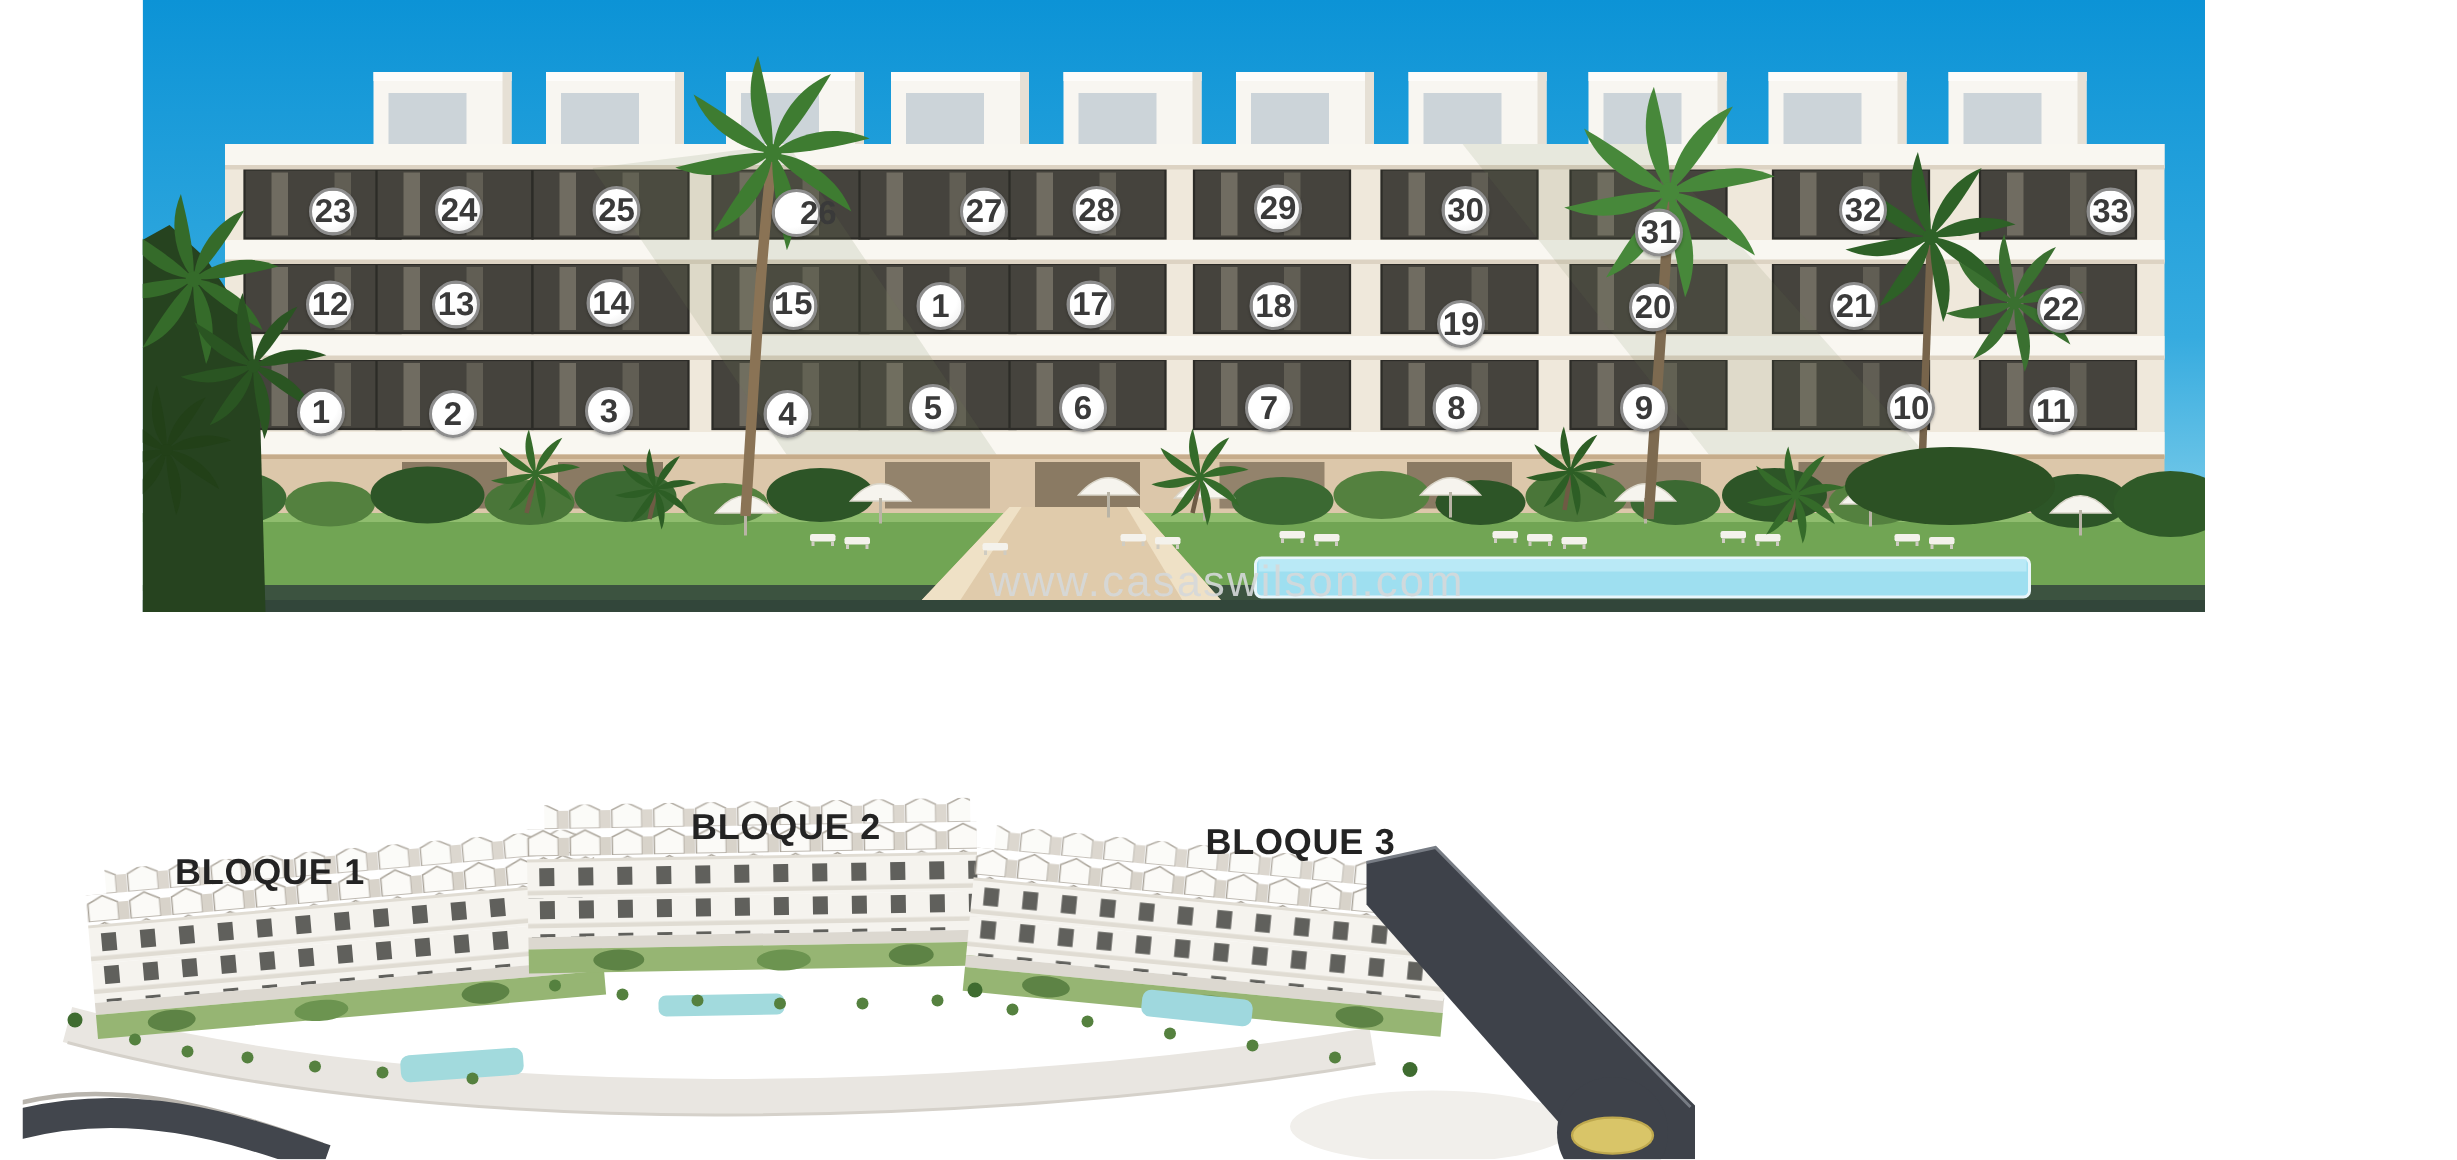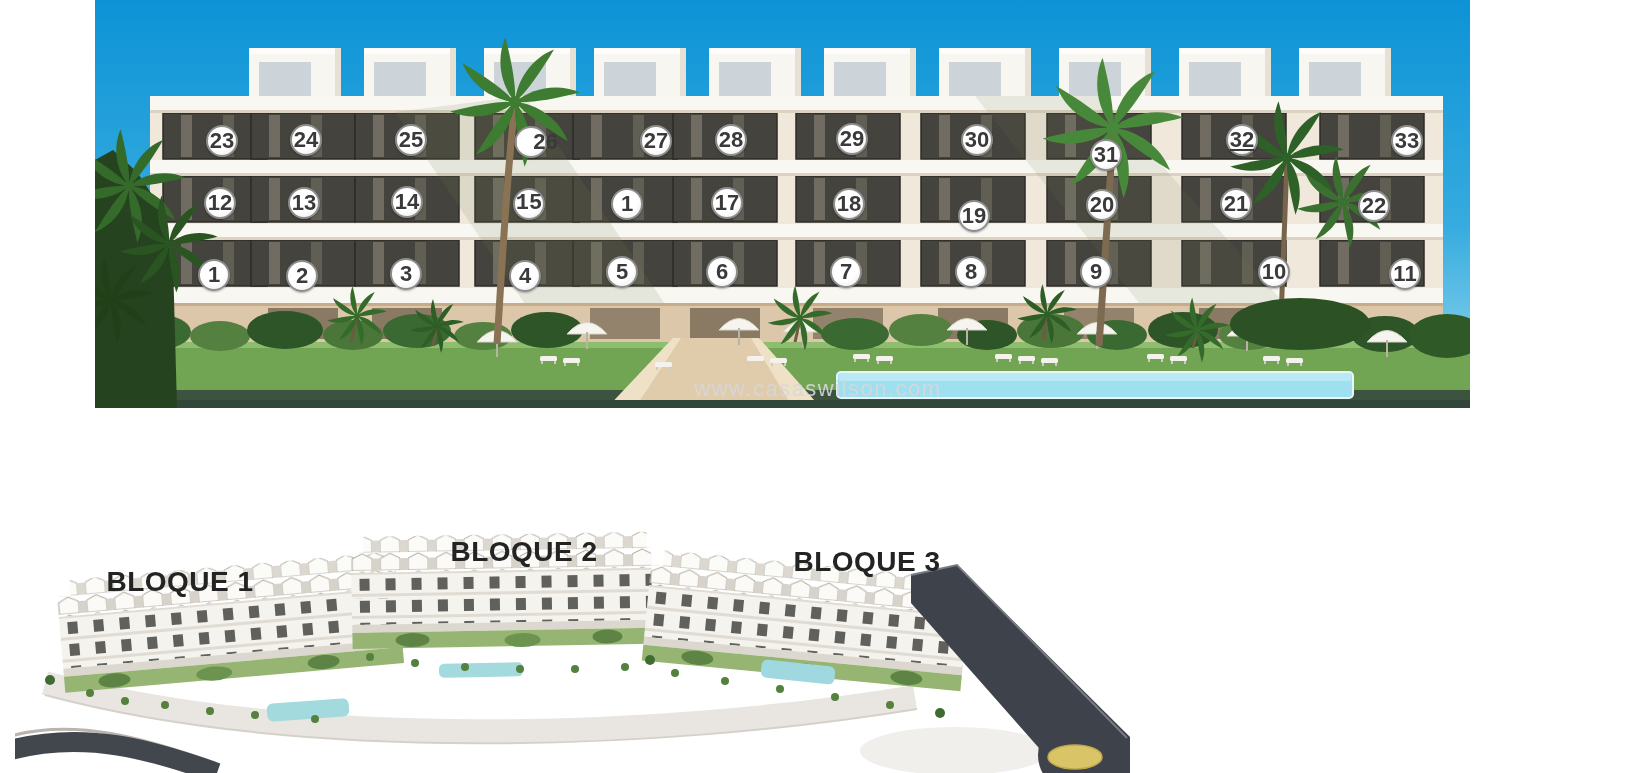--- a/index.html
+++ b/index.html
@@ -7,24 +7,24 @@
           font-family:"Liberation Sans",sans-serif;}
   .facade{position:absolute;left:95px;top:0;width:1375px;height:408px;overflow:hidden;}
   .siteplan{position:absolute;left:15px;top:505px;width:1115px;height:268px;overflow:hidden;}
   .art{position:absolute;left:0;top:0;width:100%;height:100%;display:block;}
   .overlay{position:absolute;left:0;top:0;width:100%;height:100%;}
   .unit-marker{position:absolute;width:32px;height:32px;border-radius:50%;box-sizing:border-box;
       background:radial-gradient(circle at 38% 32%, #ffffff 55%, #e8e8e8 100%);
       border:2px solid #8d8d8d;display:flex;align-items:center;justify-content:center;
       font-size:22px;font-weight:600;color:#3a3a3a;transform:translate(-50%,-50%);
       box-shadow:0 1px 2px rgba(0,0,0,.28);line-height:1;}
-  .block-label{position:absolute;transform:translate(-50%,-50%);font-size:28px;font-weight:700;
+  .block-label{position:absolute;transform:translate(-50%,-50%);font-size:24px;font-weight:700;
       color:#232323;letter-spacing:.5px;white-space:nowrap;}
   .watermark{position:absolute;left:723px;top:389px;transform:translate(-50%,-50%);
-      font-size:22px;color:rgba(213,216,217,.9);letter-spacing:1.5px;white-space:nowrap;}
+      font-size:29px;color:rgba(213,216,217,.9);letter-spacing:1.5px;white-space:nowrap;}
 </style>
 </head>
 <body>
 
 <div class="canvas">
 
   <div class="facade">
     <svg class="art" viewBox="0 0 1375 408" preserveAspectRatio="none">
       <defs>
         <linearGradient id="sky" x1="0" y1="0" x2="0" y2="1">
@@ -231,42 +231,42 @@
         <div class="unit-marker" style="left: 119px; top: 275px;">1</div>
         <div class="unit-marker" style="left: 207px; top: 276px;">2</div>
         <div class="unit-marker" style="left: 311px; top: 274px;">3</div>
         <div class="unit-marker" style="left: 430px; top: 276px;">4</div>
         <div class="unit-marker" style="left: 527px; top: 272px;">5</div>
         <div class="unit-marker" style="left: 627px; top: 272px;">6</div>
         <div class="unit-marker" style="left: 751px; top: 272px;">7</div>
         <div class="unit-marker" style="left: 876px; top: 272px;">8</div>
         <div class="unit-marker" style="left: 1001px; top: 272px;">9</div>
         <div class="unit-marker" style="left: 1179px; top: 272px;">10</div>
-        <div class="unit-marker" style="left: 1274px; top: 274px; margin-left: 36px;">11</div>
+        <div class="unit-marker" style="left: 1274px; top: 274px;">11</div>
         <div class="unit-marker" style="left: 125px; top: 203px;">12</div>
         <div class="unit-marker" style="left: 209px; top: 203px;">13</div>
         <div class="unit-marker" style="left: 312px; top: 202px;">14</div>
         <div class="unit-marker" style="left: 434px; top: 204px; font-family: Liberation Mono, monospace;">15</div>
         <div class="unit-marker" style="left: 532px; top: 204px;">1</div>
         <div class="unit-marker" style="left: 632px; top: 203px;">17</div>
         <div class="unit-marker" style="left: 754px; top: 204px;">18</div>
         <div class="unit-marker" style="left: 879px; top: 204px; margin-top: 12px;">19</div>
         <div class="unit-marker" style="left: 1007px; top: 205px;">20</div>
         <div class="unit-marker" style="left: 1141px; top: 204px;">21</div>
         <div class="unit-marker" style="left: 1279px; top: 206px;">22</div>
         <div class="unit-marker" style="left: 127px; top: 141px;">23</div>
         <div class="unit-marker" style="left: 211px; top: 140px;">24</div>
         <div class="unit-marker" style="left: 316px; top: 140px;">25</div>
         <div class="unit-marker" style="left: 436px; top: 142px; padding-left: 29px;">26</div>
         <div class="unit-marker" style="left: 537px; top: 141px; margin-left: 24px;">27</div>
         <div class="unit-marker" style="left: 636px; top: 140px;">28</div>
         <div class="unit-marker" style="left: 757px; top: 139px;">29</div>
         <div class="unit-marker" style="left: 882px; top: 140px;">30</div>
         <div class="unit-marker" style="left: 1011px; top: 139px; margin-top: 16px;">31</div>
-        <div class="unit-marker" style="left: 1147px; top: 140px; text-decoration: underline;">32</div>
+        <div class="unit-marker" style="left: 1147px; top: 140px;">32</div>
         <div class="unit-marker" style="left: 1281px; top: 141px; margin-left: 31px;">33</div>
       </div>
 
     <div class="watermark">www.casaswilson.com</div>
   </div>
 
   <div class="siteplan">
     <svg class="art" viewBox="0 0 1115 268" preserveAspectRatio="none">
       <defs>
         <pattern id="saw" width="28" height="18" patternUnits="userSpaceOnUse">

